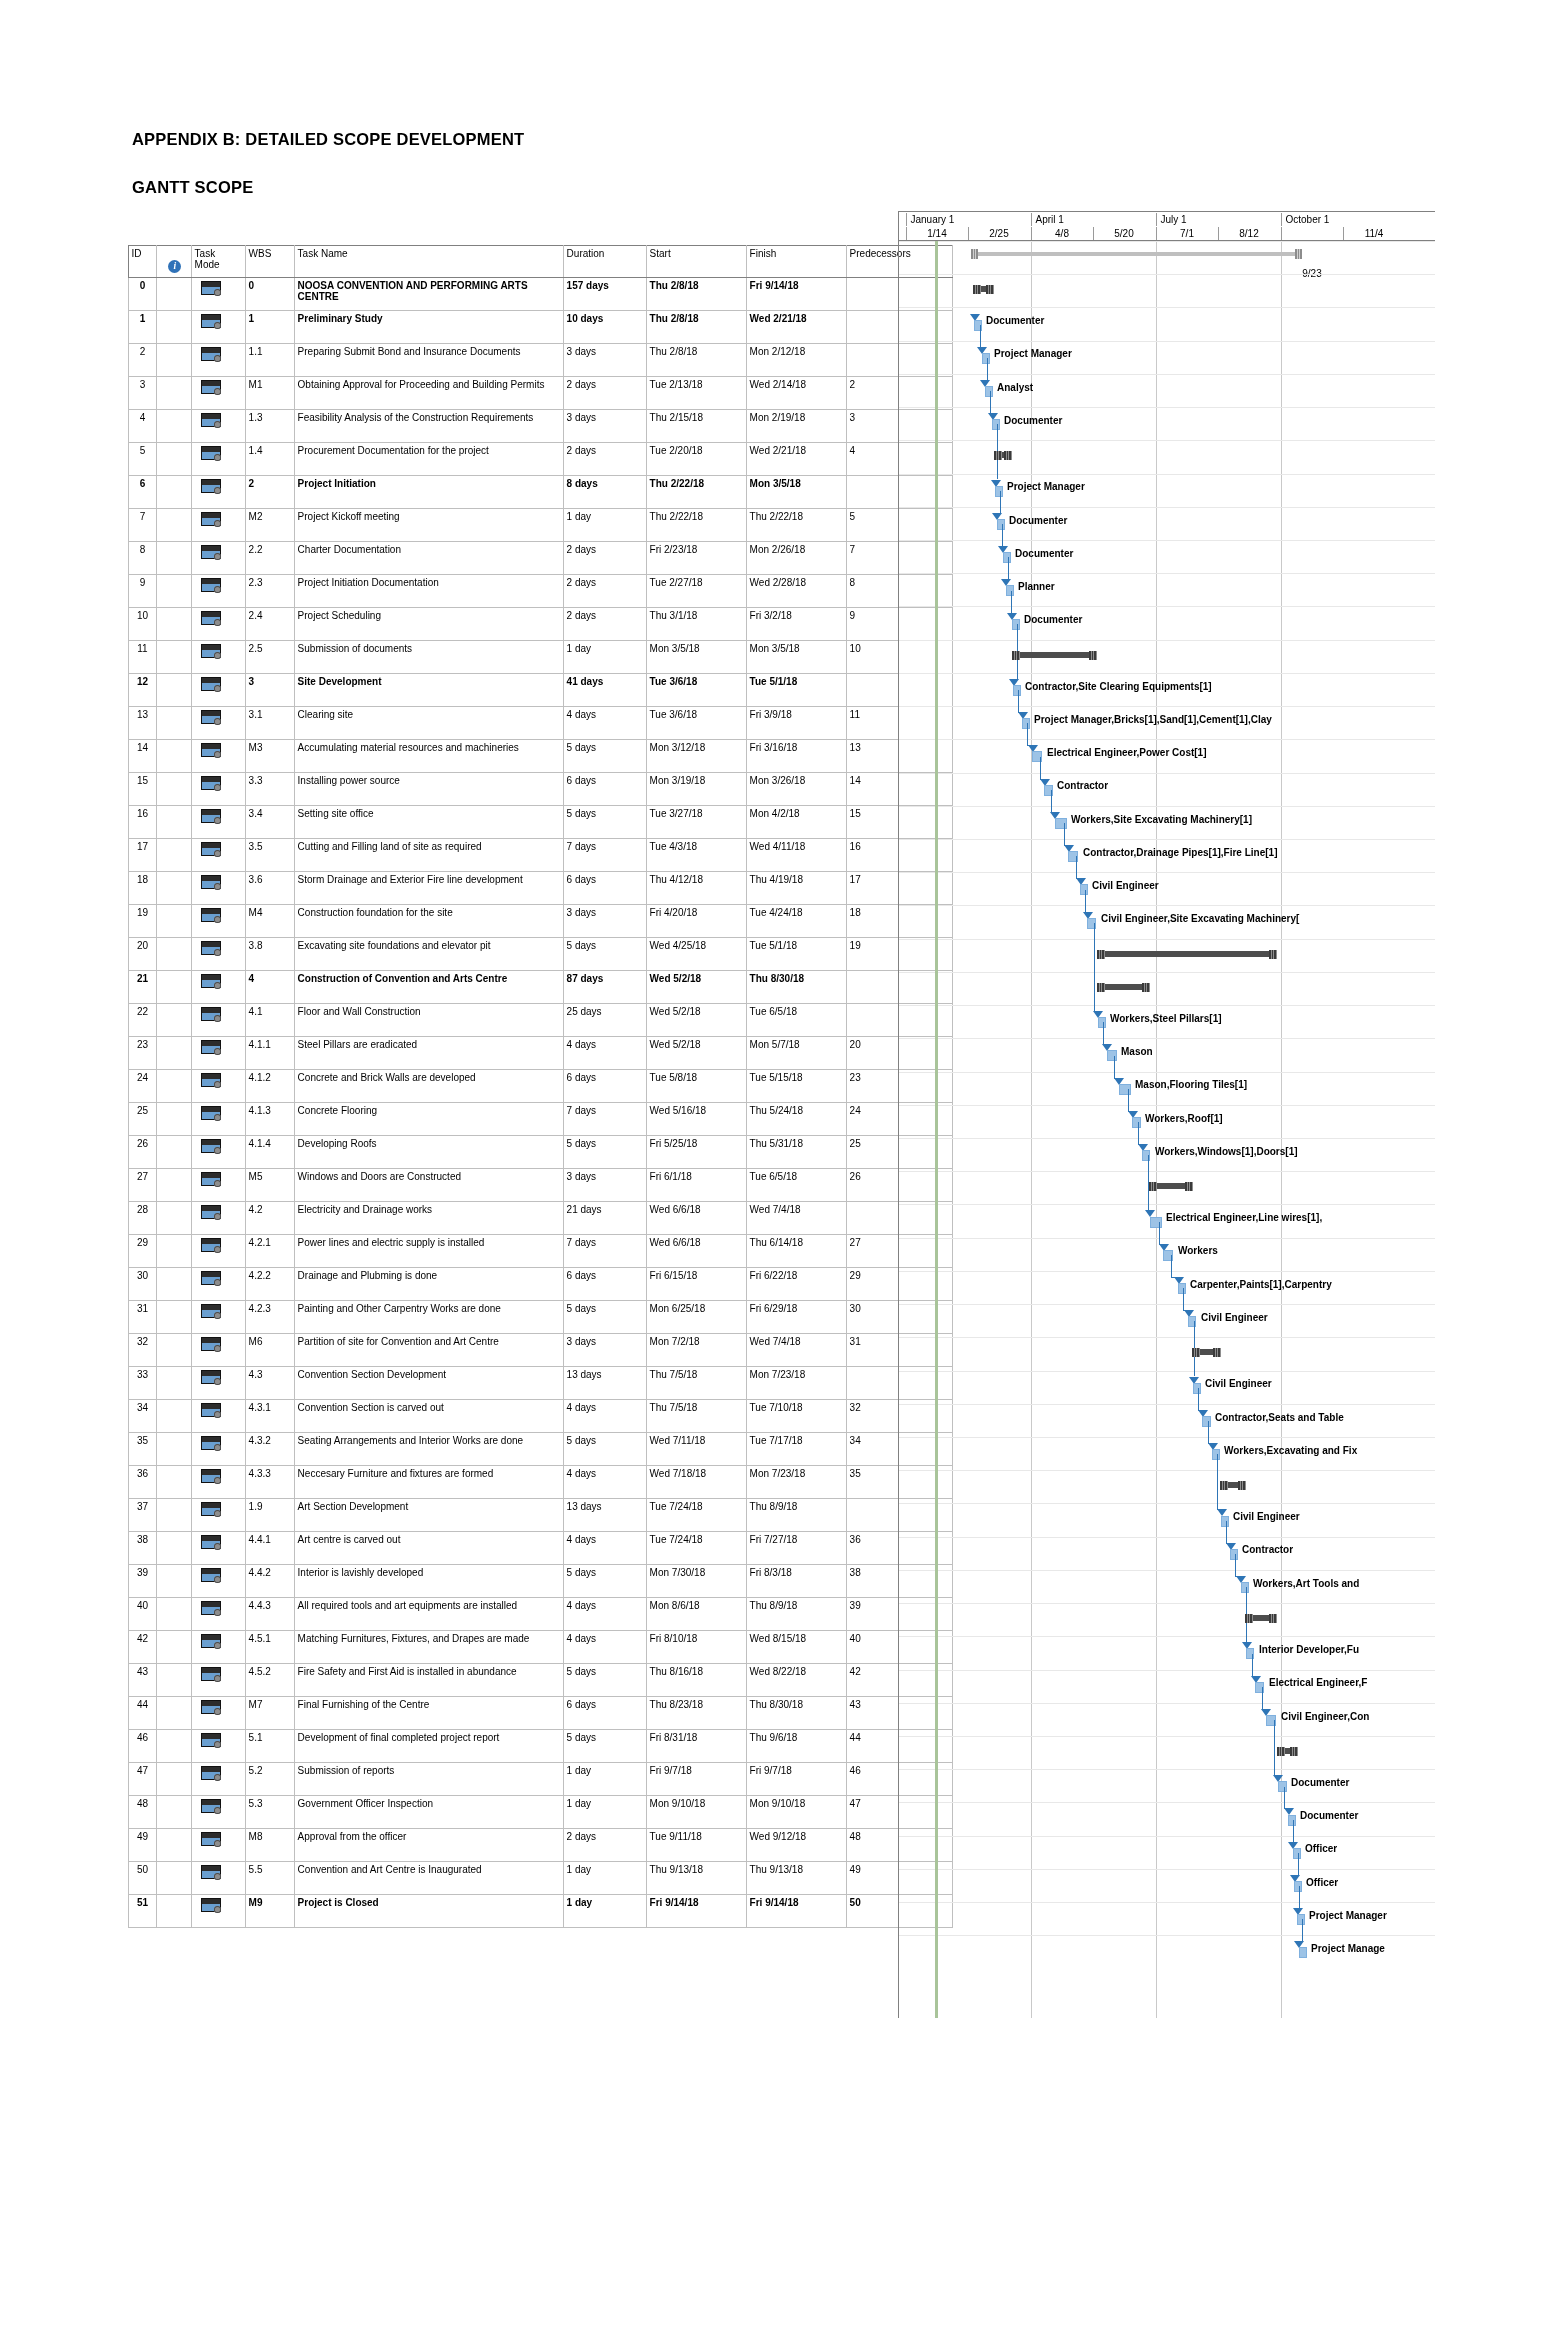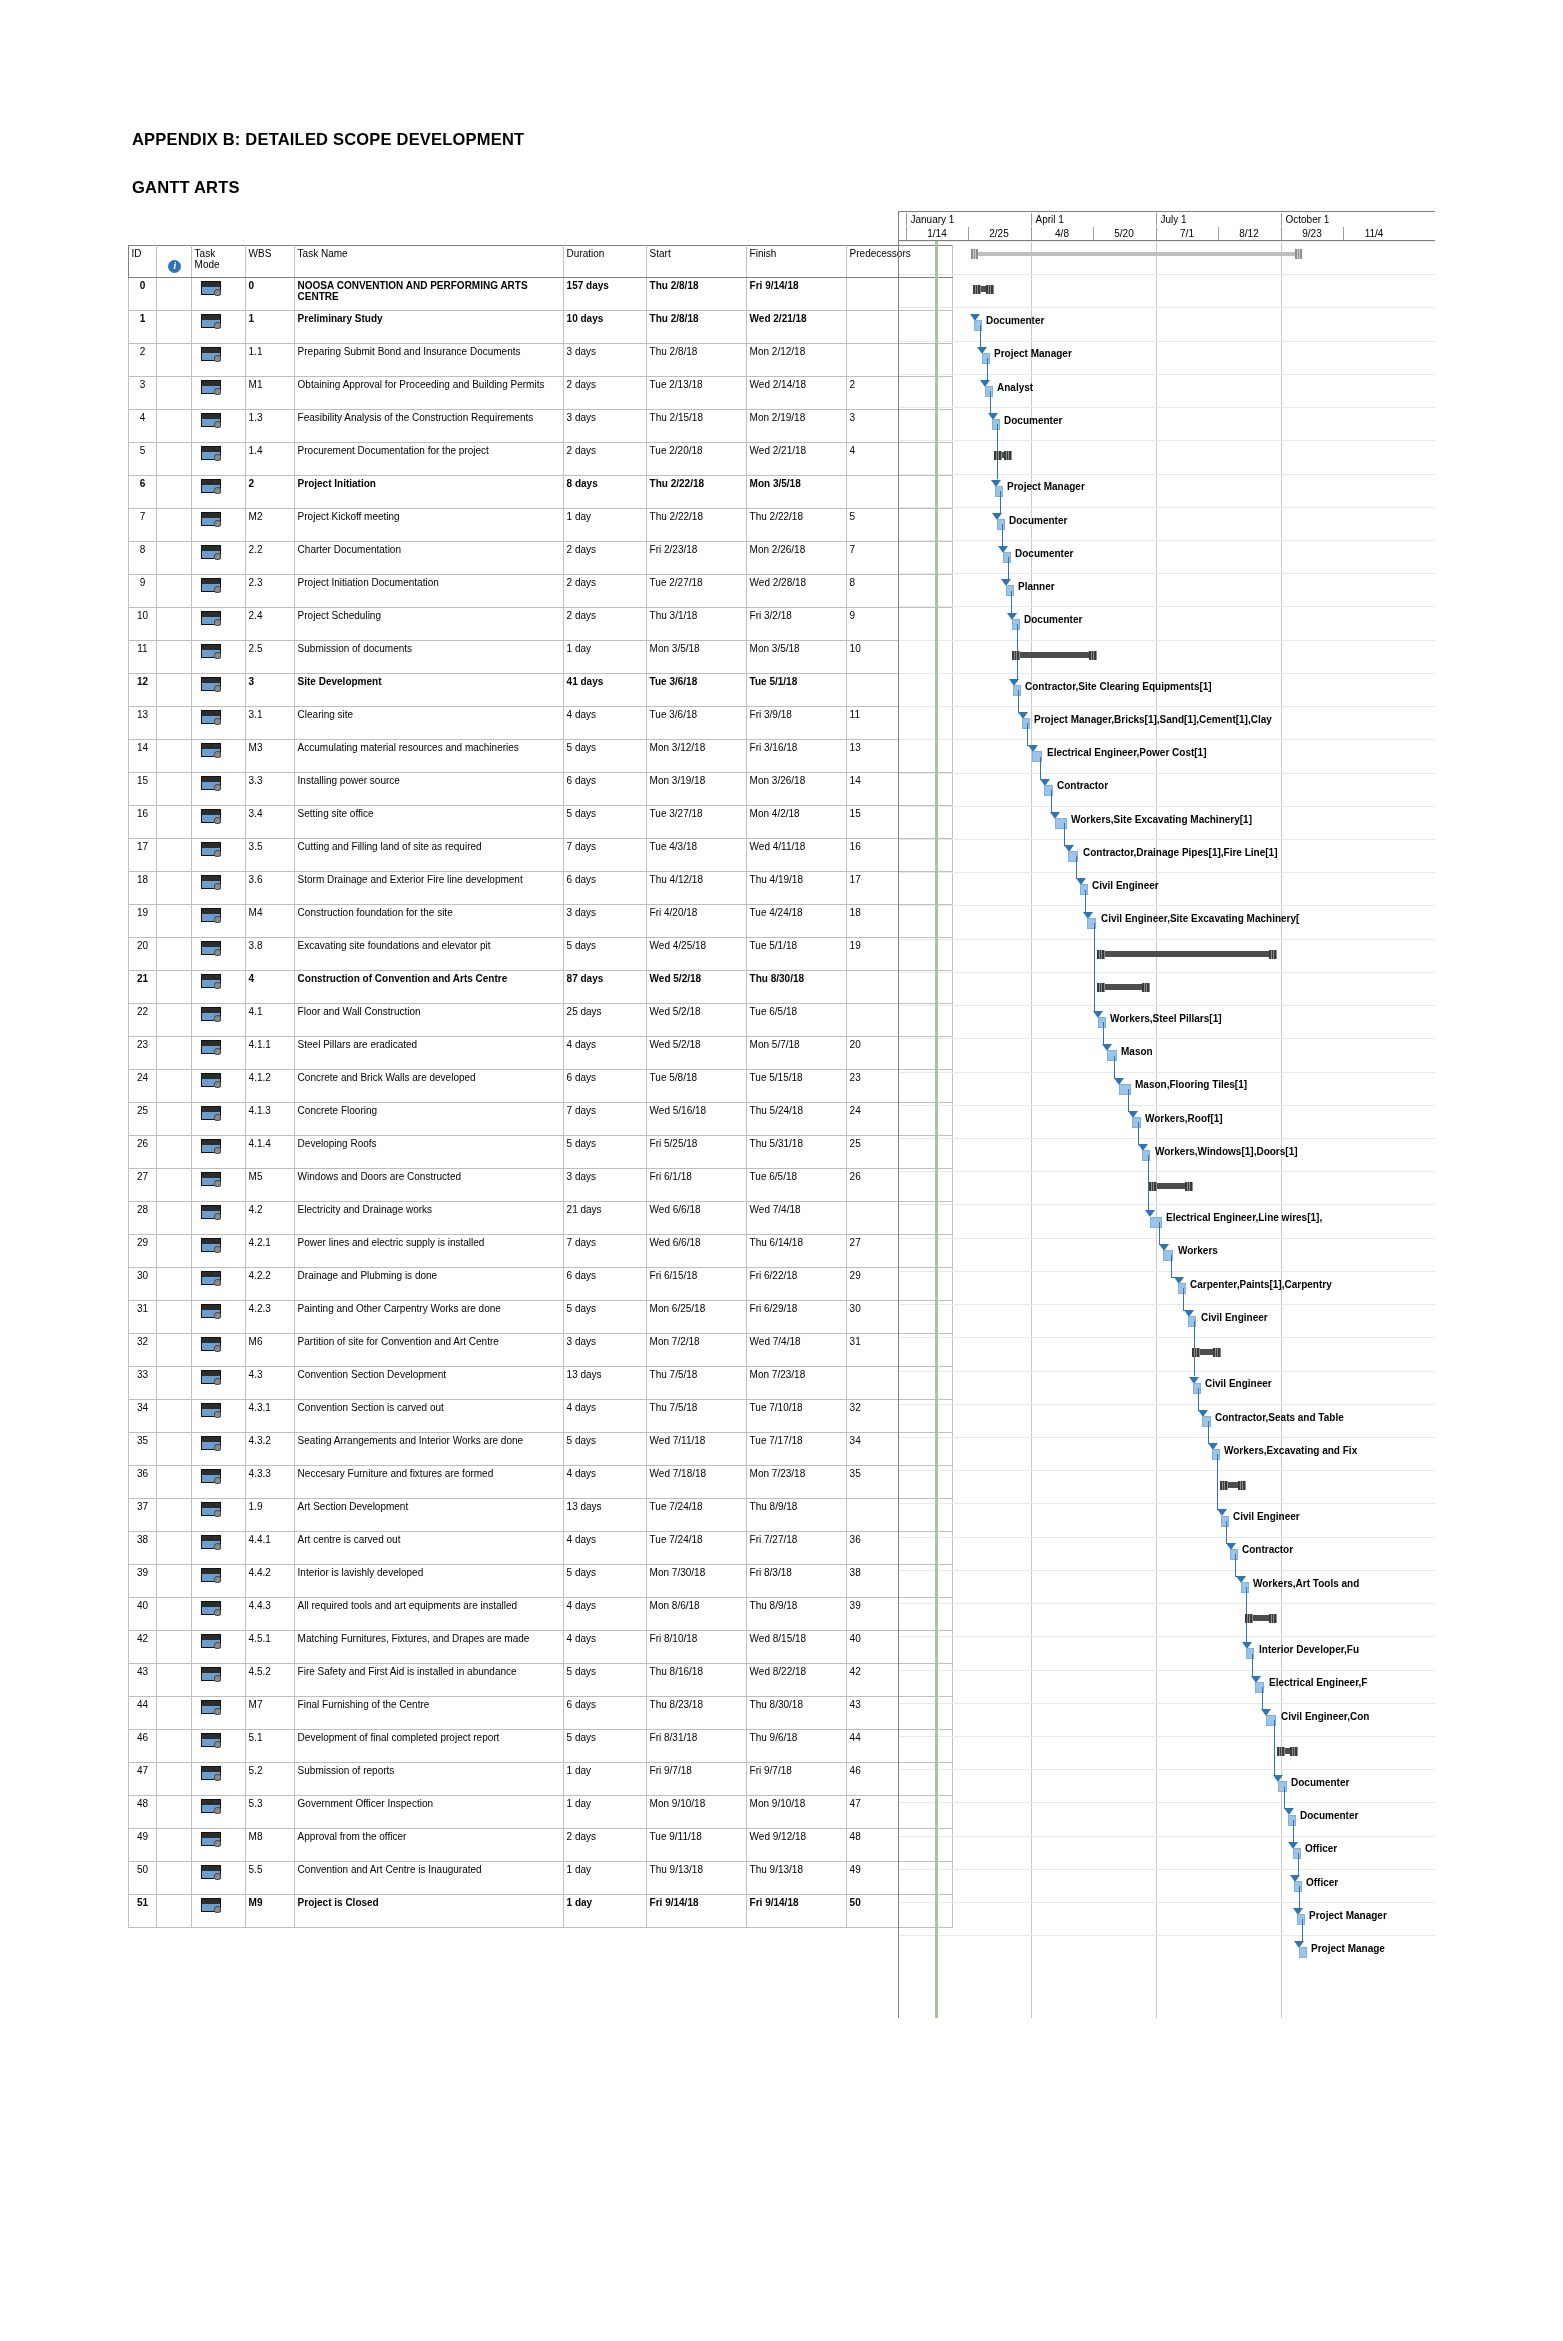--- a/index.html
+++ b/index.html
@@ -267,21 +267,21 @@
     height: 9.5px;
     background: repeating-linear-gradient(90deg,#8c8c8c 0 1.7px,#d0d0d0 1.7px 2.6px);
   }
 </style>
 </head>
 <body>
 
 <div id="page">
 
   <div class="doc-title">APPENDIX B: DETAILED SCOPE DEVELOPMENT</div>
-  <div class="doc-subtitle">GANTT ARTS</div>
+  <div class="doc-subtitle">GANTT SCOPE</div>
 
   <div id="chart-wrap">
 
     <table class="gantt">
       <colgroup>
         <col class="col-id">
           <col class="col-info">
           <col class="col-mode">
           <col class="col-wbs">
         <col class="col-name">
@@ -873,21 +873,21 @@
           <div class="tl-w" style="left: 69px; width: 62px;">2/25</div>
           <div class="tl-wsep" style="left: 69px;"></div>
           <div class="tl-w" style="left: 132px; width: 62px;">4/8</div>
           <div class="tl-wsep" style="left: 132px;"></div>
           <div class="tl-w" style="left: 194px; width: 62px;">5/20</div>
           <div class="tl-wsep" style="left: 194px;"></div>
           <div class="tl-w" style="left: 257px; width: 62px;">7/1</div>
           <div class="tl-wsep" style="left: 257px;"></div>
           <div class="tl-w" style="left: 319px; width: 62px;">8/12</div>
           <div class="tl-wsep" style="left: 319px;"></div>
-          <div class="tl-w" style="left: 382px; width: 62px;">9/23</div>
+          <div class="tl-w" style="left: 382px; width: 62px; margin-top: 40px;">9/23</div>
           <div class="tl-wsep" style="left: 382px;"></div>
           <div class="tl-w" style="left: 444px; width: 62px;">11/4</div>
           <div class="tl-wsep" style="left: 444px;"></div>
         </div>
       <div id="tl-body">
           <div class="tl-gridline" style="left: 132px;"></div>
           <div class="tl-gridline" style="left: 257px;"></div>
           <div class="tl-gridline" style="left: 382px;"></div>
           <div class="tl-rowline" style="top: 0px;"></div>
           <div class="tl-rowline" style="top: 33px;"></div>

